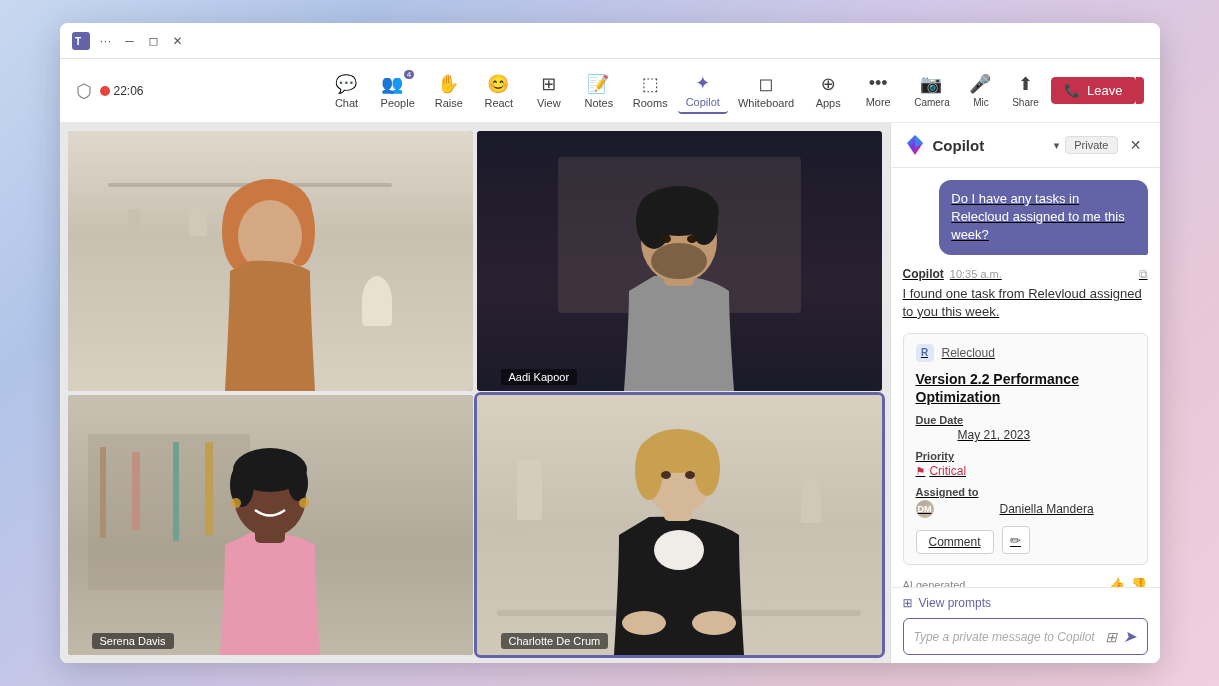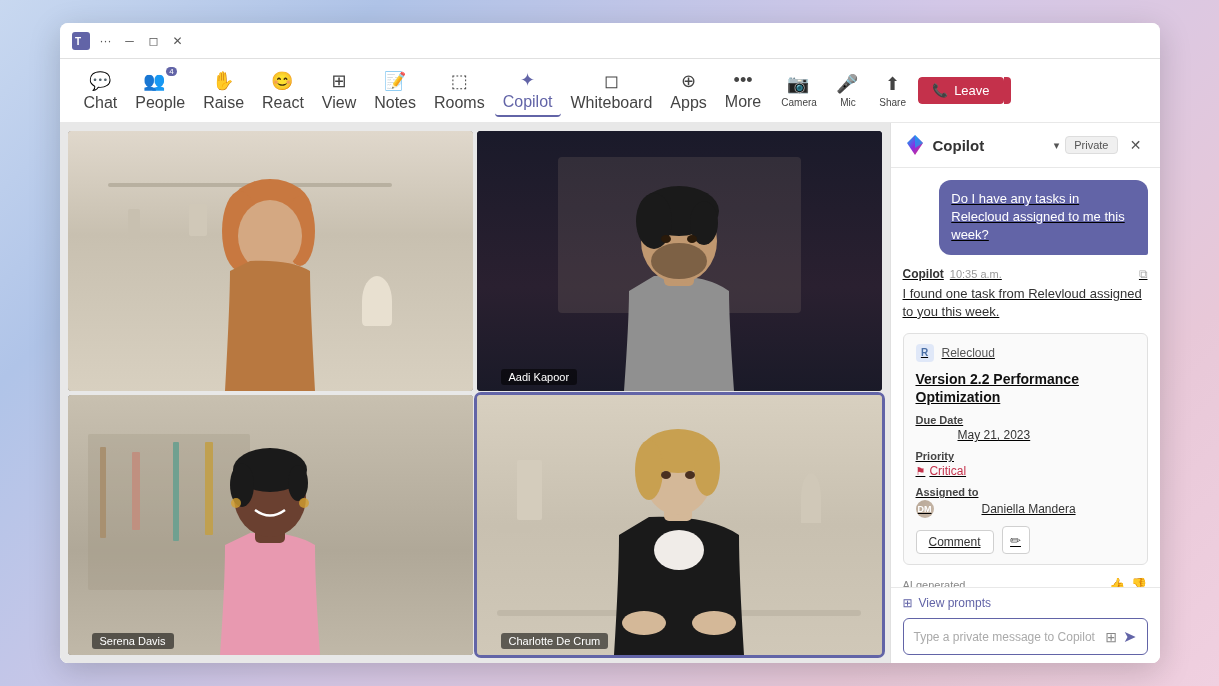--- a/index.html
+++ b/index.html
@@ -105,21 +105,21 @@
       min-width: 48px;
       border: none;
       background: transparent;
     }
     .toolbar-btn.active { border-bottom: 2px solid #6264a7; }
     .toolbar-btn-icon {
       font-size: 18px;
       color: #444;
     }
     .toolbar-btn-label {
-      font-size: 16px;
+      font-size: 11px;
       color: #444;
     }
     .toolbar-right {
       display: flex;
       align-items: center;
       gap: 4px;
     }
     .toolbar-media-btn {
       display: flex;
       flex-direction: column;
@@ -339,21 +339,21 @@
       gap: 4px;
       font-size: 12px;
       color: #c4314b;
     }
     .priority-icon {
       font-size: 11px;
     }
     .assigned-to-row {
       display: flex;
       align-items: center;
-      gap: 6px;
+      gap: 24px;
     }
     .avatar-small {
       width: 18px;
       height: 18px;
       border-radius: 50%;
       background: linear-gradient(135deg, #b8a898, #c8b8a8);
       display: flex;
       align-items: center;
       justify-content: center;
       font-size: 9px;
@@ -418,20 +418,21 @@
       cursor: pointer;
       margin-bottom: 8px;
     }
     .input-area {
       border: 1.5px solid #6264a7;
       border-radius: 6px;
       padding: 8px 10px;
       display: flex;
       align-items: center;
       gap: 6px;
+      font-style: italic;
     }
     .input-text {
       flex: 1;
       font-size: 12px;
       color: #aaa;
     }
     .input-icons {
       display: flex;
       align-items: center;
       gap: 6px;
@@ -481,20 +482,29 @@
     </svg>
     <div class="title-bar-controls">
       <div class="title-bar-dot">···</div>
       <div class="title-bar-dot">─</div>
       <div class="title-bar-dot">◻</div>
       <div class="title-bar-dot">✕</div>
     </div>
   </div>
 
   <div class="toolbar">
+    <div class="toolbar-left">
+      <svg width="16" height="16" viewBox="0 0 16 16">
+        <path d="M8 1 L14 4 L14 9 C14 12 11 14.5 8 15.5 C5 14.5 2 12 2 9 L2 4 Z" fill="none" stroke="#888" stroke-width="1.2"></path>
+      </svg>
+      <div class="record-badge">
+        <div class="record-dot"></div>
+        <span>22:06</span>
+      </div>
+    </div>
 
     <div class="toolbar-center">
       <button class="toolbar-btn">
         <span class="toolbar-btn-icon">💬</span>
         <span class="toolbar-btn-label">Chat</span>
       </button>
       <button class="toolbar-btn" style="position:relative;">
         <span class="toolbar-btn-icon">👥<sup style="font-size:8px;background:#6264a7;color:white;border-radius:8px;padding:0 3px;position:relative;top:-6px;">4</sup></span>
         <span class="toolbar-btn-label">People</span>
       </button>

